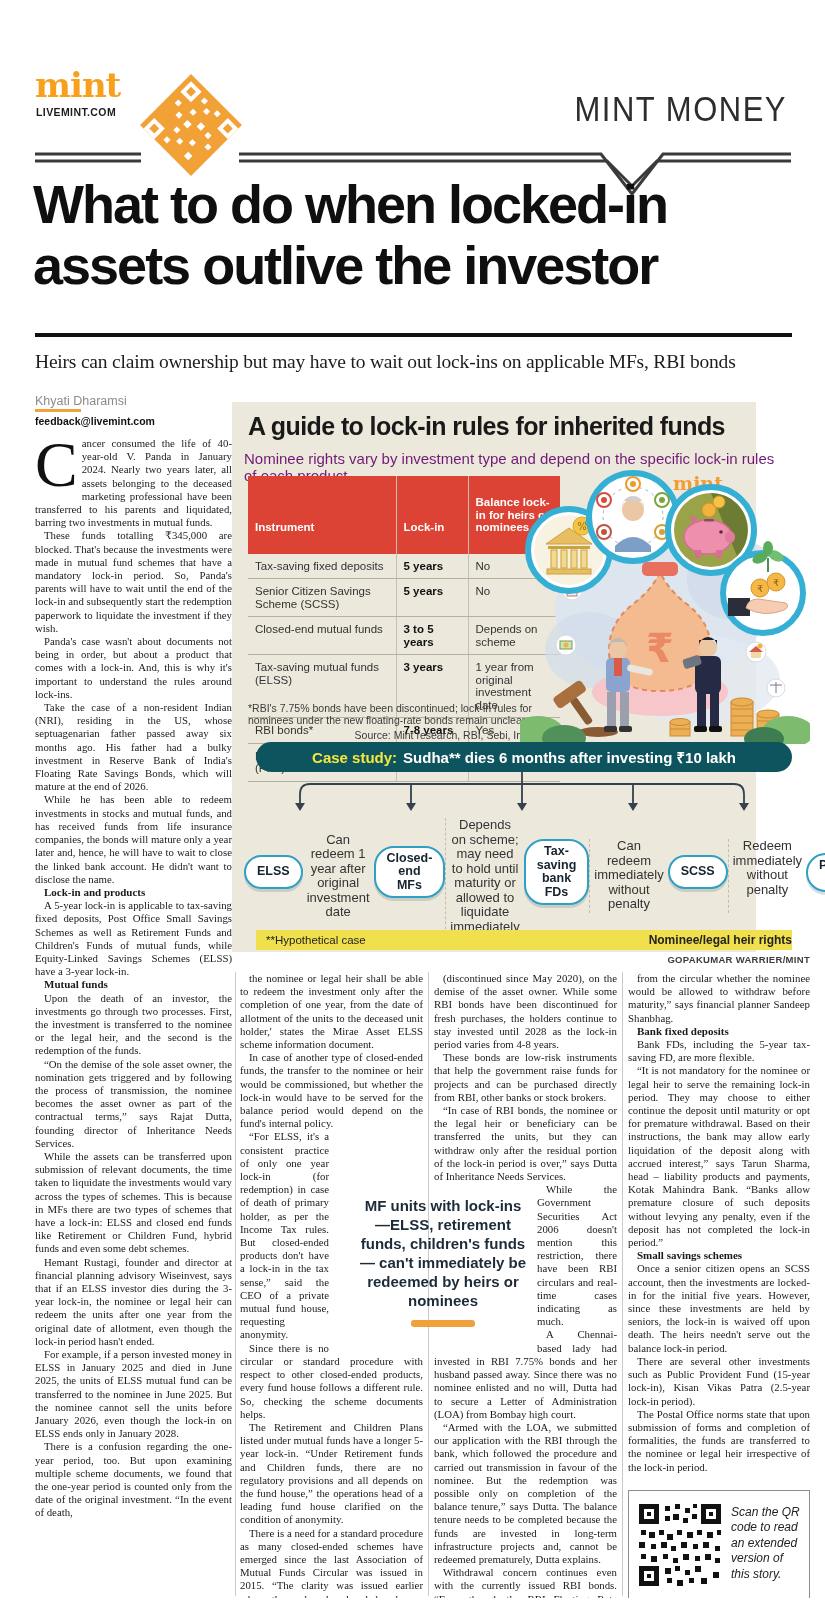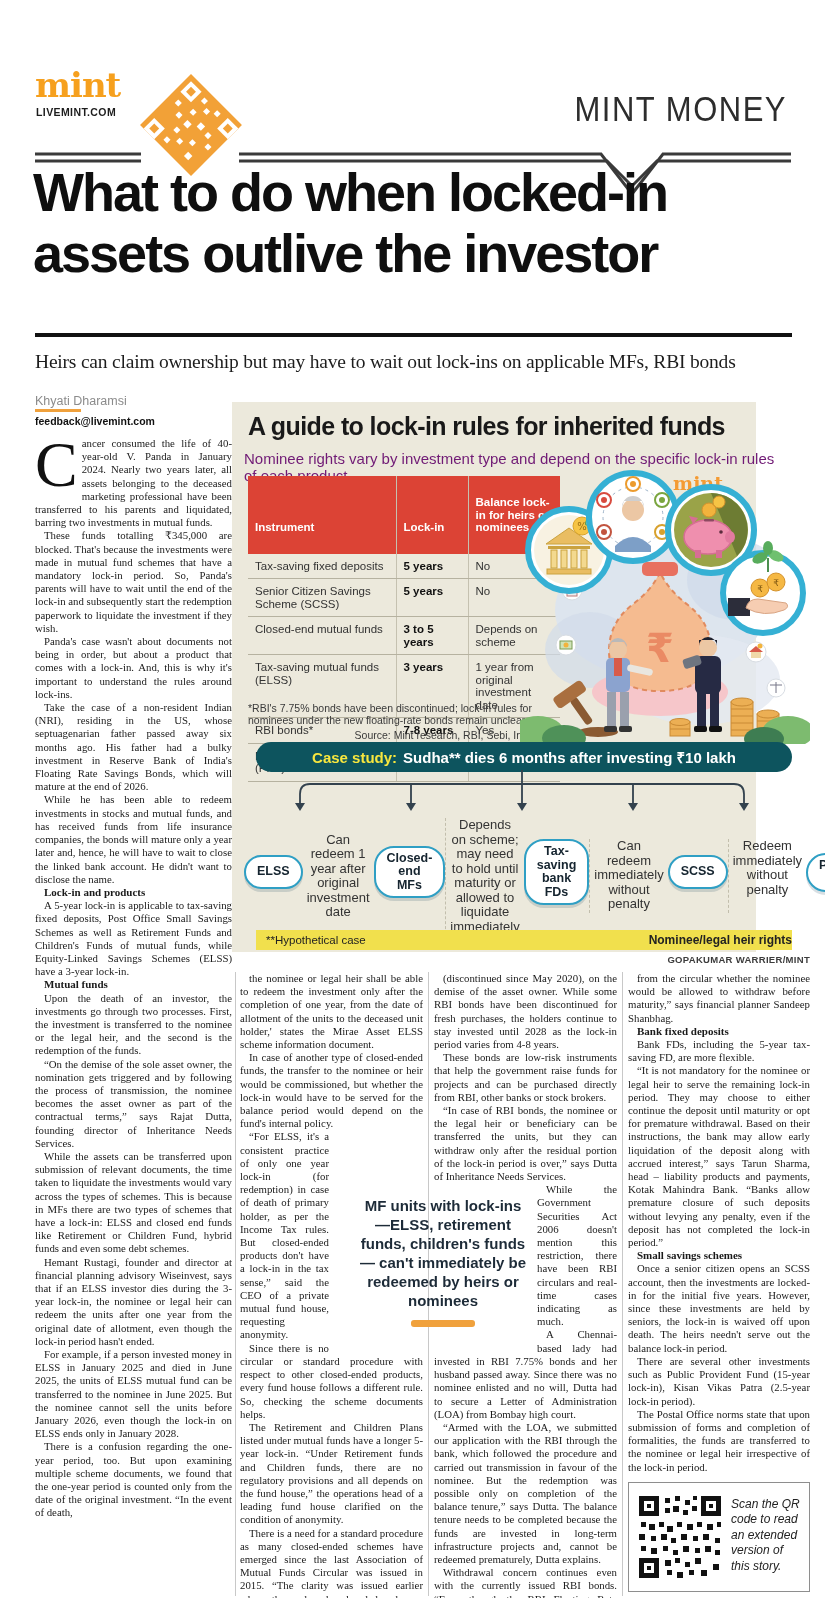--- a/index.html
+++ b/index.html
@@ -11,21 +11,21 @@
   
   .logo-mint{left:35px;top:68px;font-family:"DejaVu Serif",serif;font-weight:bold;
              font-size:34px;line-height:34px;color:#f6a01e;letter-spacing:-1px}
   .logo-site{left:36px;top:106px;font-family:"Liberation Sans",sans-serif;font-weight:bold;
              font-size:10.5px;letter-spacing:.4px;color:#1c1c1c}
   .mint-money{top:90px;right:38px;font-family:"Liberation Sans",sans-serif;font-size:31px;
               letter-spacing:1.5px;color:#2d2d2d;transform:scaleY(1.12);transform-origin:top}
   .hdr-rule{left:35px;top:146px}
 
   
-  .headline{left:33px;top:162px;width:760px;font-family:"Liberation Sans",sans-serif;
+  .headline{left:33px;top:174px;width:760px;font-family:"Liberation Sans",sans-serif;
             font-weight:bold;font-size:54px;line-height:61px;letter-spacing:-2px;color:#0f0f0f}
   .thick-rule{left:35px;top:333px;width:757px;height:4px;background:#111}
   .standfirst{left:35px;top:351px;width:760px;font-size:19.5px;letter-spacing:-.2px;color:#1d1d1d}
 
   
   .byline{left:35px;top:394px;width:197px;font-family:"Liberation Sans",sans-serif}
   .by-name{font-size:12.5px;color:#8b8b8b}
   .by-rule{width:46px;height:3px;background:#f0a13c;margin:1px 0 3px}
   .by-mail{font-size:10.5px;font-weight:bold;color:#111}
 
@@ -75,21 +75,21 @@
          padding:0 4px;min-height:74px;width:100%}
   .branch+.branch .bdesc{border-left:1px dashed #c2beac}
   .yellow-bar{left:24px;top:528px;width:536px;height:20px;background:#f1e04d;
               display:flex;align-items:center;font-size:11.5px;color:#222}
   .yb-left{margin-left:10px}
   .yb-center{position:absolute;left:0;width:100%;text-align:right;font-weight:bold;font-size:12px}
   .credit{top:954px;right:15px;font-family:"Liberation Sans",sans-serif;font-weight:bold;
           font-size:9.5px;letter-spacing:.3px;color:#3c3c3c}
 
   
-  .qr-box{position:relative;margin-top:8px;width:182px;height:110px;border:1.5px solid #8e8e8e}
+  .qr-box{position:relative;margin-top:16px;width:182px;height:110px;border:1.5px solid #8e8e8e}
   .qr-box svg{position:absolute;left:8px;top:11px}
   .qr-text{position:absolute;left:102px;top:14px;width:74px;font-family:"Liberation Sans",sans-serif;
            font-style:italic;font-size:12px;line-height:15.5px;color:#222;text-align:left;text-indent:0}
 </style>
 </head>
 <body>
 
 <div class="page">
 
   <div class="abs logo-mint">mint</div>

